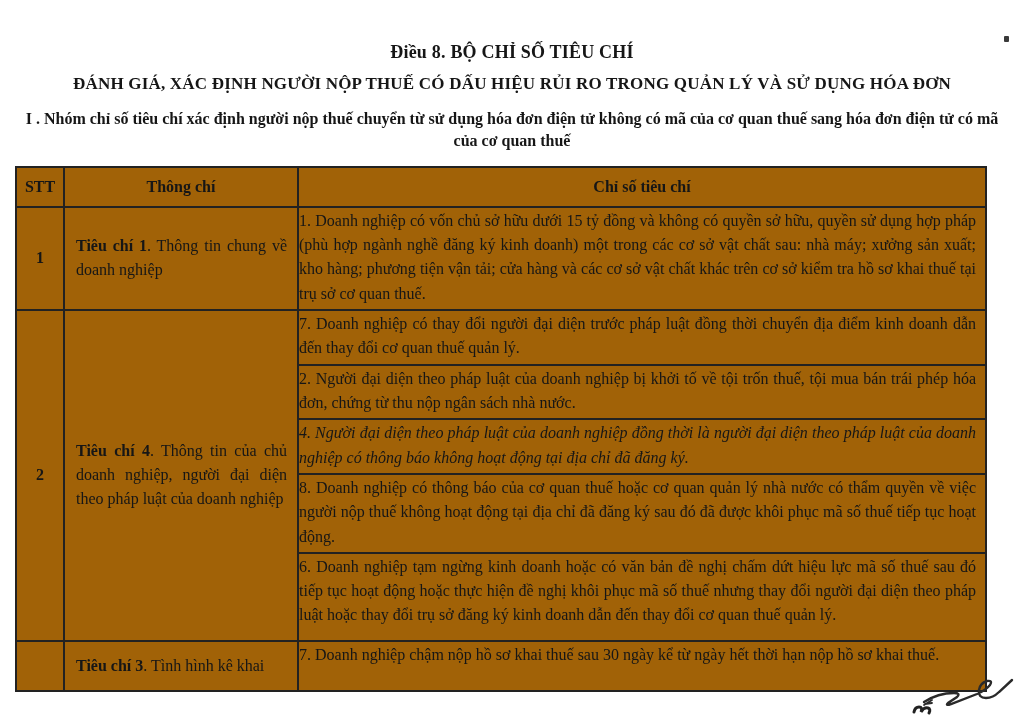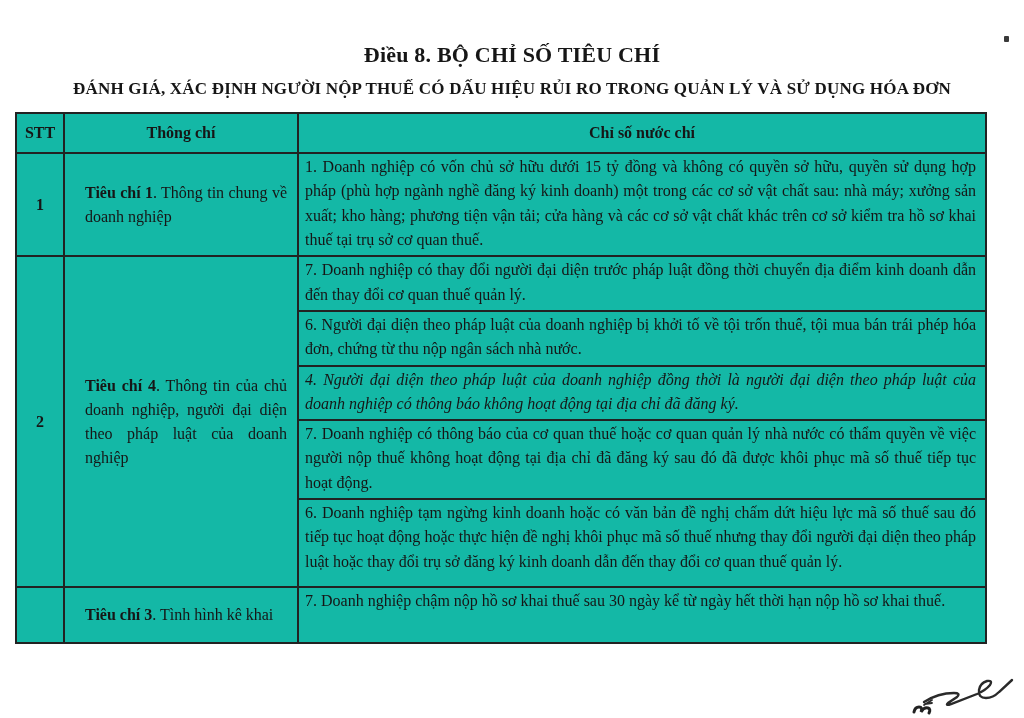--- a/index.html
+++ b/index.html
@@ -10,21 +10,21 @@
     background: #ffffff;
     color: #161616;
     font-family: "Liberation Serif", "DejaVu Serif", serif;
     position: relative;
     overflow: hidden;
   }
   .titles { padding-top: 42px; }
   .title-line1 {
     text-align: center;
     font-weight: 700;
-    font-size: 22px;
+    font-size: 18px;
     letter-spacing: 0.2px;
   }
   .title-line2 {
     text-align: center;
     font-weight: 700;
     font-size: 17px;
     margin-top: 11px;
     letter-spacing: 0.2px;
   }
   .section-heading {
@@ -33,58 +33,58 @@
     font-size: 16px;
     margin: 14px auto 0;
     width: 980px;
     line-height: 1.4;
   }
   table.criteria {
     border-collapse: collapse;
     table-layout: fixed;
     width: 970px;
     margin: 13px 0 0 15px;
-    background: #14b8a6;
+    background: #a16207;
   }
   .criteria th, .criteria td {
     border: 2px solid #222222;
     font-size: 16px;
   }
   .criteria thead tr { height: 40px; }
   .criteria th {
     font-weight: 700;
     text-align: center;
     vertical-align: middle;
     padding: 2px 4px;
   }
   td.stt-cell {
     text-align: center;
     vertical-align: middle;
     font-weight: 700;
   }
   td.criterion-cell {
     vertical-align: middle;
     text-align: justify;
-    padding: 2px 10px 2px 20px;
+    padding: 2px 10px 2px 11px;
     line-height: 1.5;
   }
   td.criterion-cell .crit-label { font-weight: 700; }
   td.indicator-cell {
     vertical-align: top;
     text-align: justify;
-    padding: 1px 9px 3px 6px;
+    padding: 1px 9px 3px 0;
     line-height: 1.52;
   }
   tr.h97  { height: 97px; }
   tr.h48  { height: 48px; }
   tr.h49  { height: 49px; }
   tr.h54  { height: 54px; font-style: italic; }
   tr.h75  { height: 75px; }
   tr.h101 { height: 88px; }
-  tr.h54b { height: 56px; }
+  tr.h54b { height: 50px; }
   .signature {
     position: absolute;
     right: 6px;
     bottom: 0px;
     width: 116px;
     height: 42px;
   }
   .scan-dot {
     position: absolute;
     left: 1004px;
@@ -94,60 +94,61 @@
     background: #3a3a3a;
     border-radius: 1px;
   }
 </style>
 </head>
 <body>
 
 <div class="titles">
   <div class="title-line1">Điều 8. BỘ CHỈ SỐ TIÊU CHÍ</div>
   <div class="title-line2">ĐÁNH GIÁ, XÁC ĐỊNH NGƯỜI NỘP THUẾ CÓ DẤU HIỆU RỦI RO TRONG QUẢN LÝ VÀ SỬ DỤNG HÓA ĐƠN</div>
+  <div class="section-heading">I . Nhóm chỉ số tiêu chí xác định người nộp thuế chuyển từ sử dụng hóa đơn điện tử không có mã của cơ quan thuế sang hóa đơn điện tử có mã của cơ quan thuế</div>
 </div>
 
 <table class="criteria">
   <colgroup>
     <col style="width:48px">
     <col style="width:234px">
     <col style="width:688px">
   </colgroup>
   <thead>
     <tr>
       <th>STT</th>
       <th>Thông chí</th>
-      <th>Chỉ số nước chí</th>
+      <th>Chỉ số tiêu chí</th>
     </tr>
   </thead>
   <tbody>
 
     <tr class="h97">
       <td class="stt-cell">1</td>
       <td class="criterion-cell">
         <span class="crit-label">Tiêu chí 1</span><span>. Thông tin chung về doanh nghiệp</span>
       </td>
       <td class="indicator-cell">1. Doanh nghiệp có vốn chủ sở hữu dưới 15 tỷ đồng và không có quyền sở hữu, quyền sử dụng hợp pháp (phù hợp ngành nghề đăng ký kinh doanh) một trong các cơ sở vật chất sau: nhà máy; xưởng sản xuất; kho hàng; phương tiện vận tải; cửa hàng và các cơ sở vật chất khác trên cơ sở kiểm tra hồ sơ khai thuế tại trụ sở cơ quan thuế.</td>
     </tr>
 
     <tr class="h48">
       <td class="stt-cell" rowspan="5">2</td>
       <td class="criterion-cell" rowspan="5">
         <span class="crit-label">Tiêu chí 4</span><span>. Thông tin của chủ doanh nghiệp, người đại diện theo pháp luật của doanh nghiệp</span>
       </td>
       <td class="indicator-cell">7. Doanh nghiệp có thay đổi người đại diện trước pháp luật đồng thời chuyển địa điểm kinh doanh dẫn đến thay đổi cơ quan thuế quản lý.</td>
     </tr>
     <tr class="h49">
-      <td class="indicator-cell">6. Người đại diện theo pháp luật của doanh nghiệp bị khởi tố về tội trốn thuế, tội mua bán trái phép hóa đơn, chứng từ thu nộp ngân sách nhà nước.</td>
+      <td class="indicator-cell">2. Người đại diện theo pháp luật của doanh nghiệp bị khởi tố về tội trốn thuế, tội mua bán trái phép hóa đơn, chứng từ thu nộp ngân sách nhà nước.</td>
     </tr>
     <tr class="h54">
       <td class="indicator-cell">4. Người đại diện theo pháp luật của doanh nghiệp đồng thời là người đại diện theo pháp luật của doanh nghiệp có thông báo không hoạt động tại địa chỉ đã đăng ký.</td>
     </tr>
     <tr class="h75">
-      <td class="indicator-cell">7. Doanh nghiệp có thông báo của cơ quan thuế hoặc cơ quan quản lý nhà nước có thẩm quyền về việc người nộp thuế không hoạt động tại địa chỉ đã đăng ký sau đó đã được khôi phục mã số thuế tiếp tục hoạt động.</td>
+      <td class="indicator-cell">8. Doanh nghiệp có thông báo của cơ quan thuế hoặc cơ quan quản lý nhà nước có thẩm quyền về việc người nộp thuế không hoạt động tại địa chỉ đã đăng ký sau đó đã được khôi phục mã số thuế tiếp tục hoạt động.</td>
     </tr>
     <tr class="h101">
       <td class="indicator-cell">6. Doanh nghiệp tạm ngừng kinh doanh hoặc có văn bản đề nghị chấm dứt hiệu lực mã số thuế sau đó tiếp tục hoạt động hoặc thực hiện đề nghị khôi phục mã số thuế nhưng thay đổi người đại diện theo pháp luật hoặc thay đổi trụ sở đăng ký kinh doanh dẫn đến thay đổi cơ quan thuế quản lý.</td>
     </tr>
 
     <tr class="h54b">
       <td class="stt-cell"></td>
       <td class="criterion-cell">
         <span class="crit-label">Tiêu chí 3</span><span>. Tình hình kê khai</span>
       </td>

